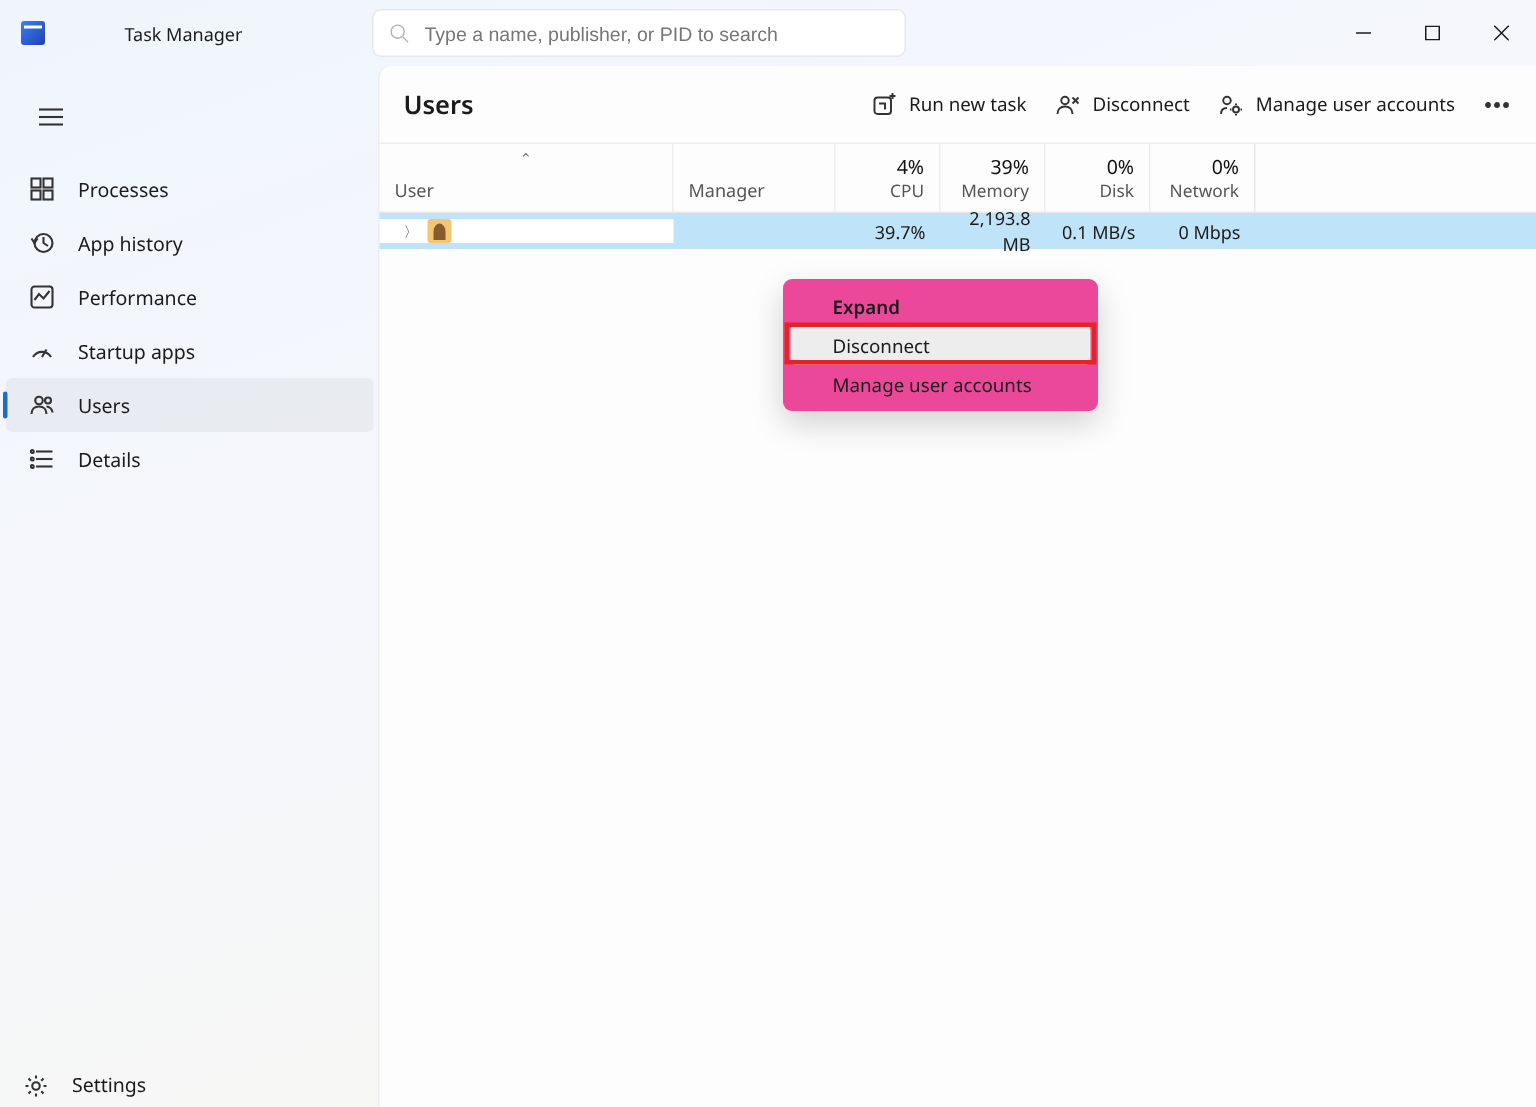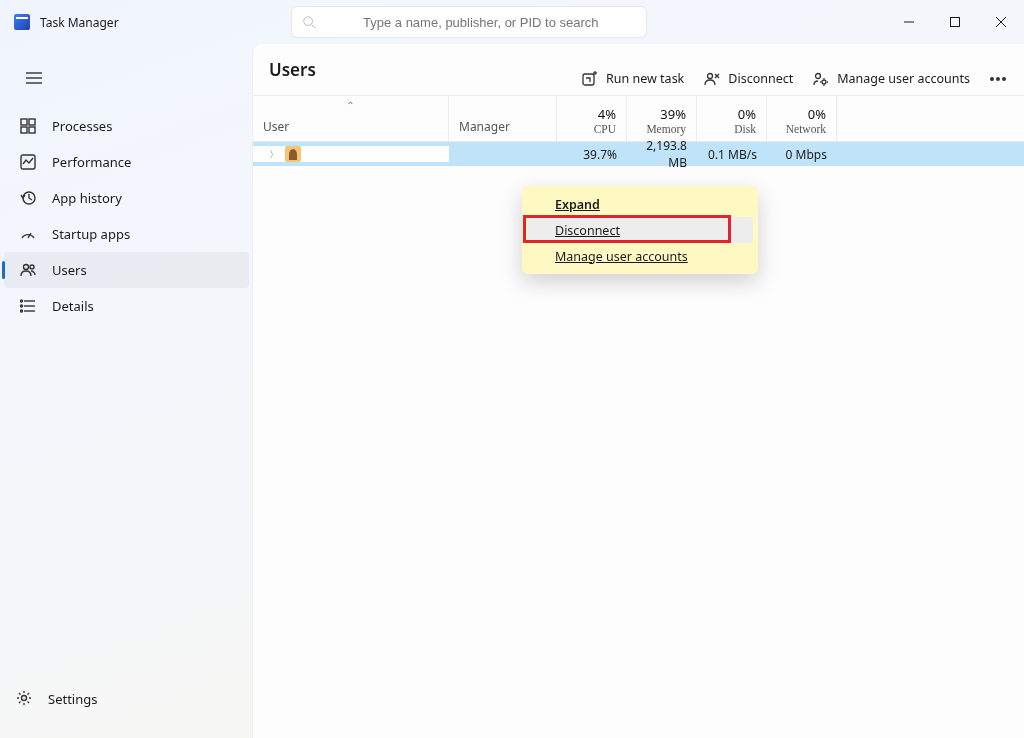--- a/index.html
+++ b/index.html
@@ -1,81 +1,81 @@
 <!DOCTYPE html>
 <html><head>
 <meta charset="utf-8">
 <style>
   * { box-sizing: border-box; margin: 0; padding: 0; }
   html, body { width: 1024px; height: 738px; font-family: "Segoe UI", system-ui, sans-serif; font-size: 13px; color: #1b1b1b; overflow: hidden; }
   body { background: linear-gradient(160deg, #f0f5fd 0%, #f6f7fb 50%, #f8f7ee 100%); }
 
   
-  .titlebar { height: 44px; display: flex; align-items: center; padding-left: 14px; }
+  .titlebar { height: 44px; display: flex; align-items: center; padding-left: 14px; gap: 43px; }
   .titlebar .app-icon { width: 16px; height: 16px; background: linear-gradient(135deg,#3b82f6,#1e40af); border-radius: 2px; margin-right: 10px; position:relative;}
   .titlebar .app-icon::after{content:"";position:absolute;inset:3px 2px 5px 2px;border-top:2px solid #fff;}
   .titlebar .title { font-size: 12px; }
   .titlebar .spacer { flex: 1; }
   .search-wrap { width: 354px; height: 30px; background: #fff; border-radius: 5px; display: flex; align-items: center; padding: 0 10px; box-shadow: 0 0 0 1px rgba(0,0,0,0.06); margin-right: 240px;}
   .search-wrap .s-icon { width: 14px; height: 14px; opacity: .5; margin-right: 10px; }
-  .search-wrap input { border: none; outline: none; font-size: 13px; flex: 1; color: #737373; background: transparent; margin-left: 37px; }
+  .search-wrap input { border: none; outline: none; font-size: 13px; flex: 1; color: #737373; background: transparent; }
   .search-wrap input::placeholder { color: #767676; }
   .win-controls { display: flex; margin-left: auto; }
   .win-btn { width: 46px; height: 44px; display: flex; align-items: center; justify-content: center; }
   .win-btn svg { width: 10px; height: 10px; stroke: #1b1b1b; stroke-width: 1; fill: none; }
 
   
   .layout { display: flex; height: calc(100% - 44px); }
   .sidebar { width: 253px; padding-top: 18px; display: flex; flex-direction: column; }
   .hamburger { margin: 0 0 14px 18px; width: 32px; height: 32px; display:flex; align-items:center; justify-content:center;}
   .hamburger svg { width: 16px; height: 12px; stroke: #323232; stroke-width:1.4; }
   .nav { list-style: none; }
   .nav-item { height: 36px; display: flex; align-items: center; padding-left: 14px; position: relative; border-radius: 4px; margin: 0 4px; cursor:default;}
   .nav-item .n-icon { width: 20px; display:flex; justify-content:center; margin-right: 14px; }
   .nav-item svg { width: 16px; height: 16px; stroke: #333; stroke-width: 1.4; fill: none; }
   .nav-item.users-active { background: rgba(0,0,0,0.045); }
   .nav-item.users-active::before { content:""; position:absolute; left:-2px; top:9px; width:3px; height:18px; background:#1f6cc5; border-radius:2px;}
   .sidebar .grow { flex:1; }
-  .settings-item { height: 42px; display:flex; align-items:flex-start; padding-left:14px; margin-bottom:6px;}
+  .settings-item { height: 42px; display:flex; align-items:flex-end; padding-left:14px; margin-bottom:6px;}
   .settings-item .n-icon{width:20px;display:flex;justify-content:center;margin-right:14px;}
   .settings-item svg{width:16px;height:16px;stroke:#333;stroke-width:1.4;fill:none;}
 
   
   .main { flex:1; background:#fdfdfd; border-top-left-radius:8px; box-shadow: -1px 0 0 rgba(0,0,0,.03); display:flex; flex-direction:column; }
   .main-header { height: 52px; display:flex; align-items:center; padding: 0 8px 0 16px; border-bottom: 1px solid rgba(0,0,0,.06);}
   .main-header .page-title { font-size: 17px; font-weight: 600; }
   .main-header .spacer{flex:1;}
-  .toolbar-btn { height: 34px; padding: 0 10px; display:flex; align-items:flex-end; gap:8px; font-size:12.5px; border-radius:4px;}
+  .toolbar-btn { height: 34px; padding: 0 10px; display:flex; align-items:center; gap:8px; font-size:12.5px; border-radius:4px;}
   .toolbar-btn svg{width:16px;height:16px;stroke:#333;stroke-width:1.3;fill:none;}
   .more-btn{width:36px;justify-content:center;}
 
   
   .col-headers { height: 46px; display:flex; border-bottom:1px solid rgba(0,0,0,.08); font-size:12px; color:#555;}
   .ch { display:flex; flex-direction:column; justify-content:flex-end; padding:0 10px 6px 10px;}
   .ch.user { width:196px; border-right:1px solid rgba(0,0,0,.06); position:relative;}
   .ch.user .sort{position:absolute; top:2px; left:50%; transform:translateX(-50%); font-size:10px; color:#777;}
   .ch.status{ width:108px; border-right:1px solid rgba(0,0,0,.06);}
   .ch.metric { width:70px; text-align:right; align-items:flex-end; border-right:1px solid rgba(0,0,0,.06);}
   .ch.metric.last{border-right:1px solid rgba(0,0,0,.08);}
   .ch .pct{font-size:13px; color:#111;}
-  .ch .lbl{font-size:11.5px;font-family:Liberation Serif, serif;}
+  .ch .lbl{font-size:11.5px;}
 
   
   .data-row { height: 24px; display:flex; background:#bfe3f8; font-size:12px; align-items:center;}
   .cell { padding: 0 10px; }
   .cell.user { width:196px; display:flex; align-items:center; gap:6px; background:#fff;}
   .cell.user .chev{font-size:10px;color:#555;margin-left:6px;}
   .cell.user .avatar{width:16px;height:16px;background:#f4c572;border-radius:2px;position:relative;}
   .cell.user .avatar::after{content:"";position:absolute;inset:3px 4px 2px 4px;border-radius:50% 50% 0 0;background:#8b5a2b;}
   .cell.status{width:108px;background:#cde9fa;}
   .cell.metric{width:70px;text-align:right;}
   .cell.metric.last{}
 
   
-  .ctx-menu { position:absolute; left:522px; top:186px; width:236px; background:#fef9c3; border-radius:6px; box-shadow:0 8px 22px rgba(0,0,0,.18); padding:5px; z-index:50;text-decoration:underline;}
+  .ctx-menu { position:absolute; left:522px; top:186px; width:210px; background:#ec4899; border-radius:6px; box-shadow:0 8px 22px rgba(0,0,0,.18); padding:5px; z-index:50;}
   .ctx-item { height:26px; display:flex; align-items:center; padding-left:28px; font-size:12.5px; border-radius:3px;}
   .ctx-item.bold{font-weight:600;}
   .ctx-item.hover{background:#ededed;}
   .ctx-highlight{position:absolute; left:523px; top:215px; width:208px; height:28px; border:3px solid #e3242b; z-index:60; pointer-events:none;}
 
 </style>
 </head>
 <body>
 
 <div class="titlebar">
@@ -127,35 +127,35 @@
               <rect x="9" y="1" width="6" height="6"></rect>
               <rect x="1" y="9" width="6" height="6"></rect>
               <rect x="9" y="9" width="6" height="6"></rect>
             </svg>
           </span>
         <span>Processes</span>
       </li>
       <li class="nav-item">
         <span class="n-icon">
             <svg viewBox="0 0 16 16">
-              <rect x="1" y="1" width="14" height="14" rx="2"></rect>
-              <polyline points="3,10 6,6 9,9 13,4"></polyline>
-            </svg>
-          </span>
-        <span>Performance</span>
-      </li>
-      <li class="nav-item">
-        <span class="n-icon">
-            <svg viewBox="0 0 16 16">
               <circle cx="9" cy="8" r="6"></circle>
               <polyline points="9,4 9,8 12,10"></polyline>
               <polyline points="1,5 3,8 5,5"></polyline>
             </svg>
           </span>
         <span>App history</span>
+      </li>
+      <li class="nav-item">
+        <span class="n-icon">
+            <svg viewBox="0 0 16 16">
+              <rect x="1" y="1" width="14" height="14" rx="2"></rect>
+              <polyline points="3,10 6,6 9,9 13,4"></polyline>
+            </svg>
+          </span>
+        <span>Performance</span>
       </li>
       <li class="nav-item">
         <span class="n-icon">
             <svg viewBox="0 0 16 16">
               <path d="M2 12 A7 7 0 0 1 14 12"></path>
               <line x1="8" y1="12" x2="11" y2="7"></line>
             </svg>
           </span>
         <span>Startup apps</span>
       </li>

